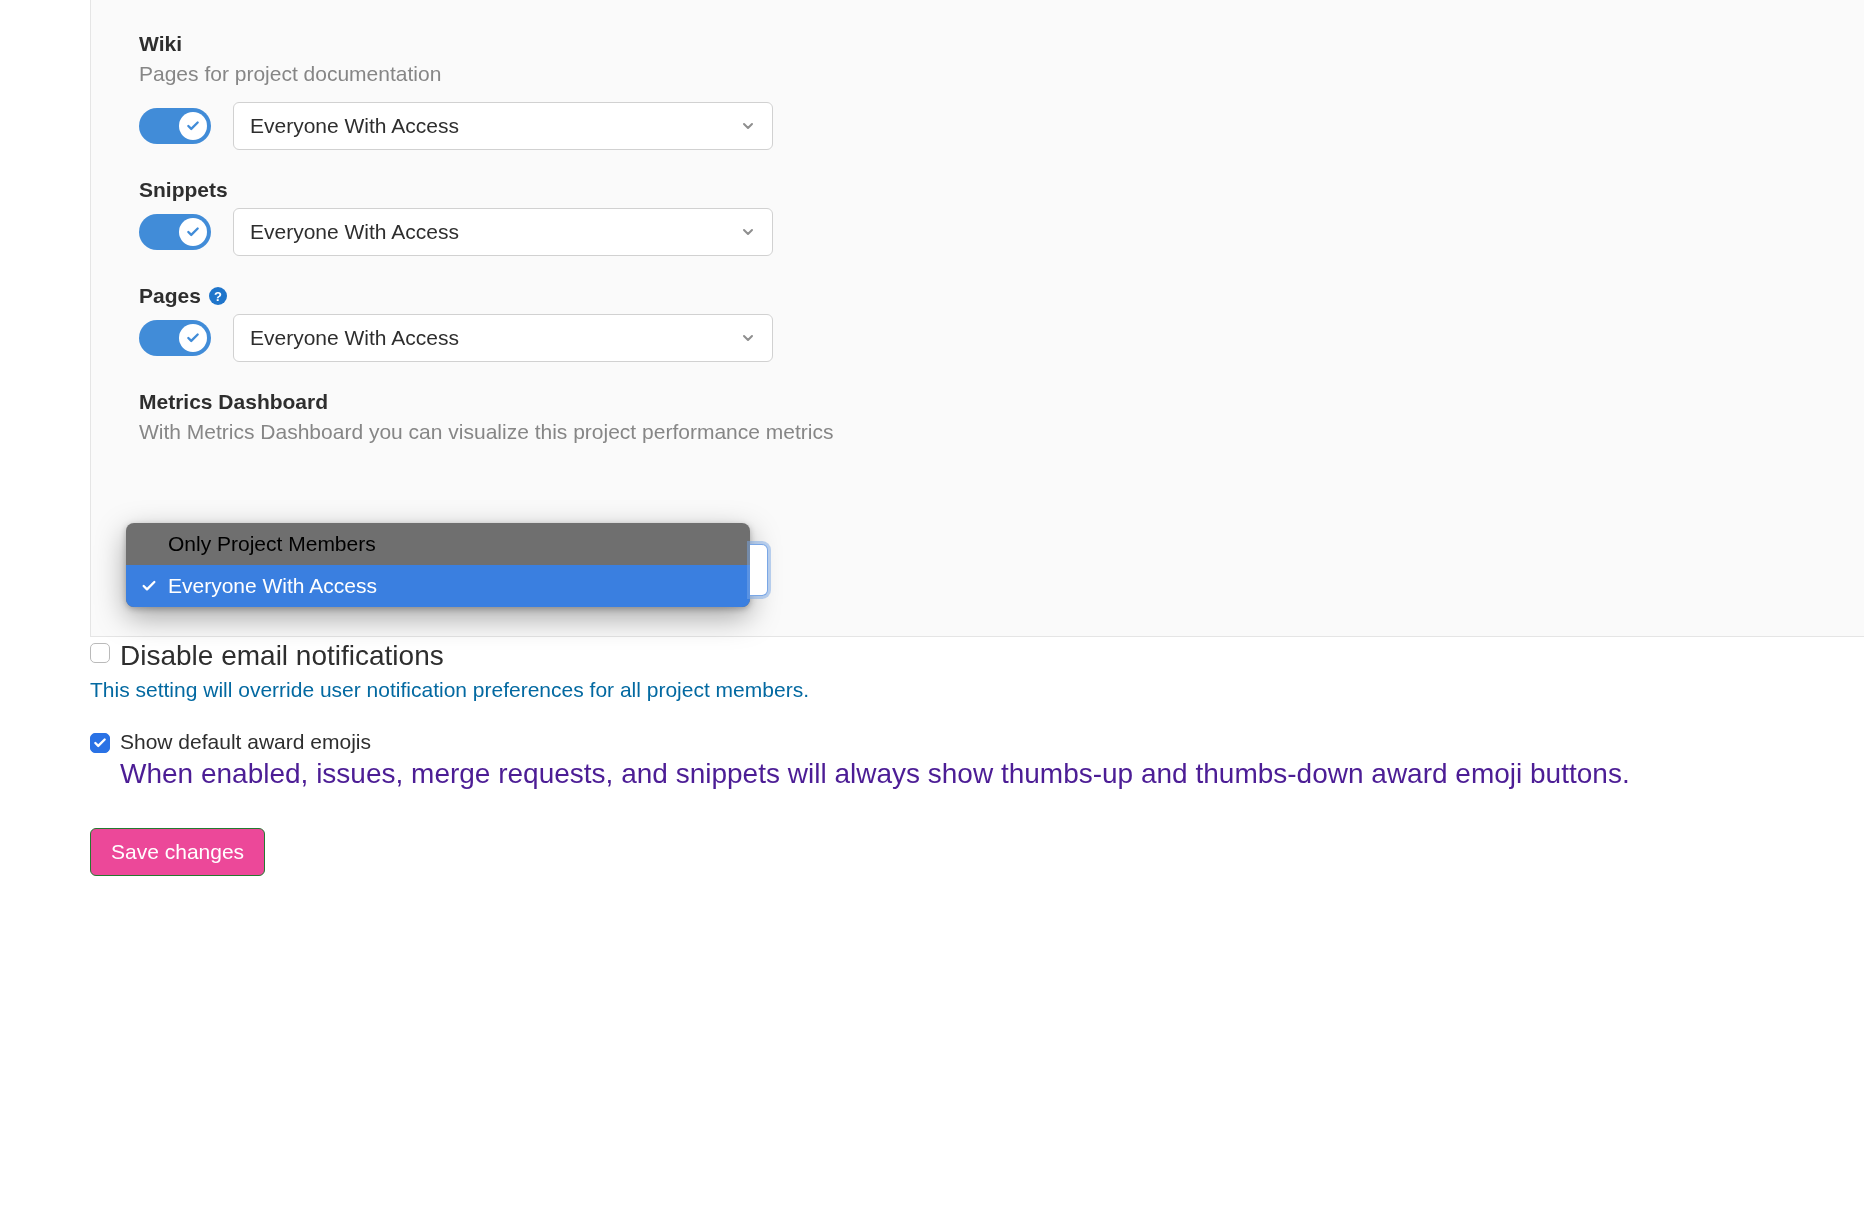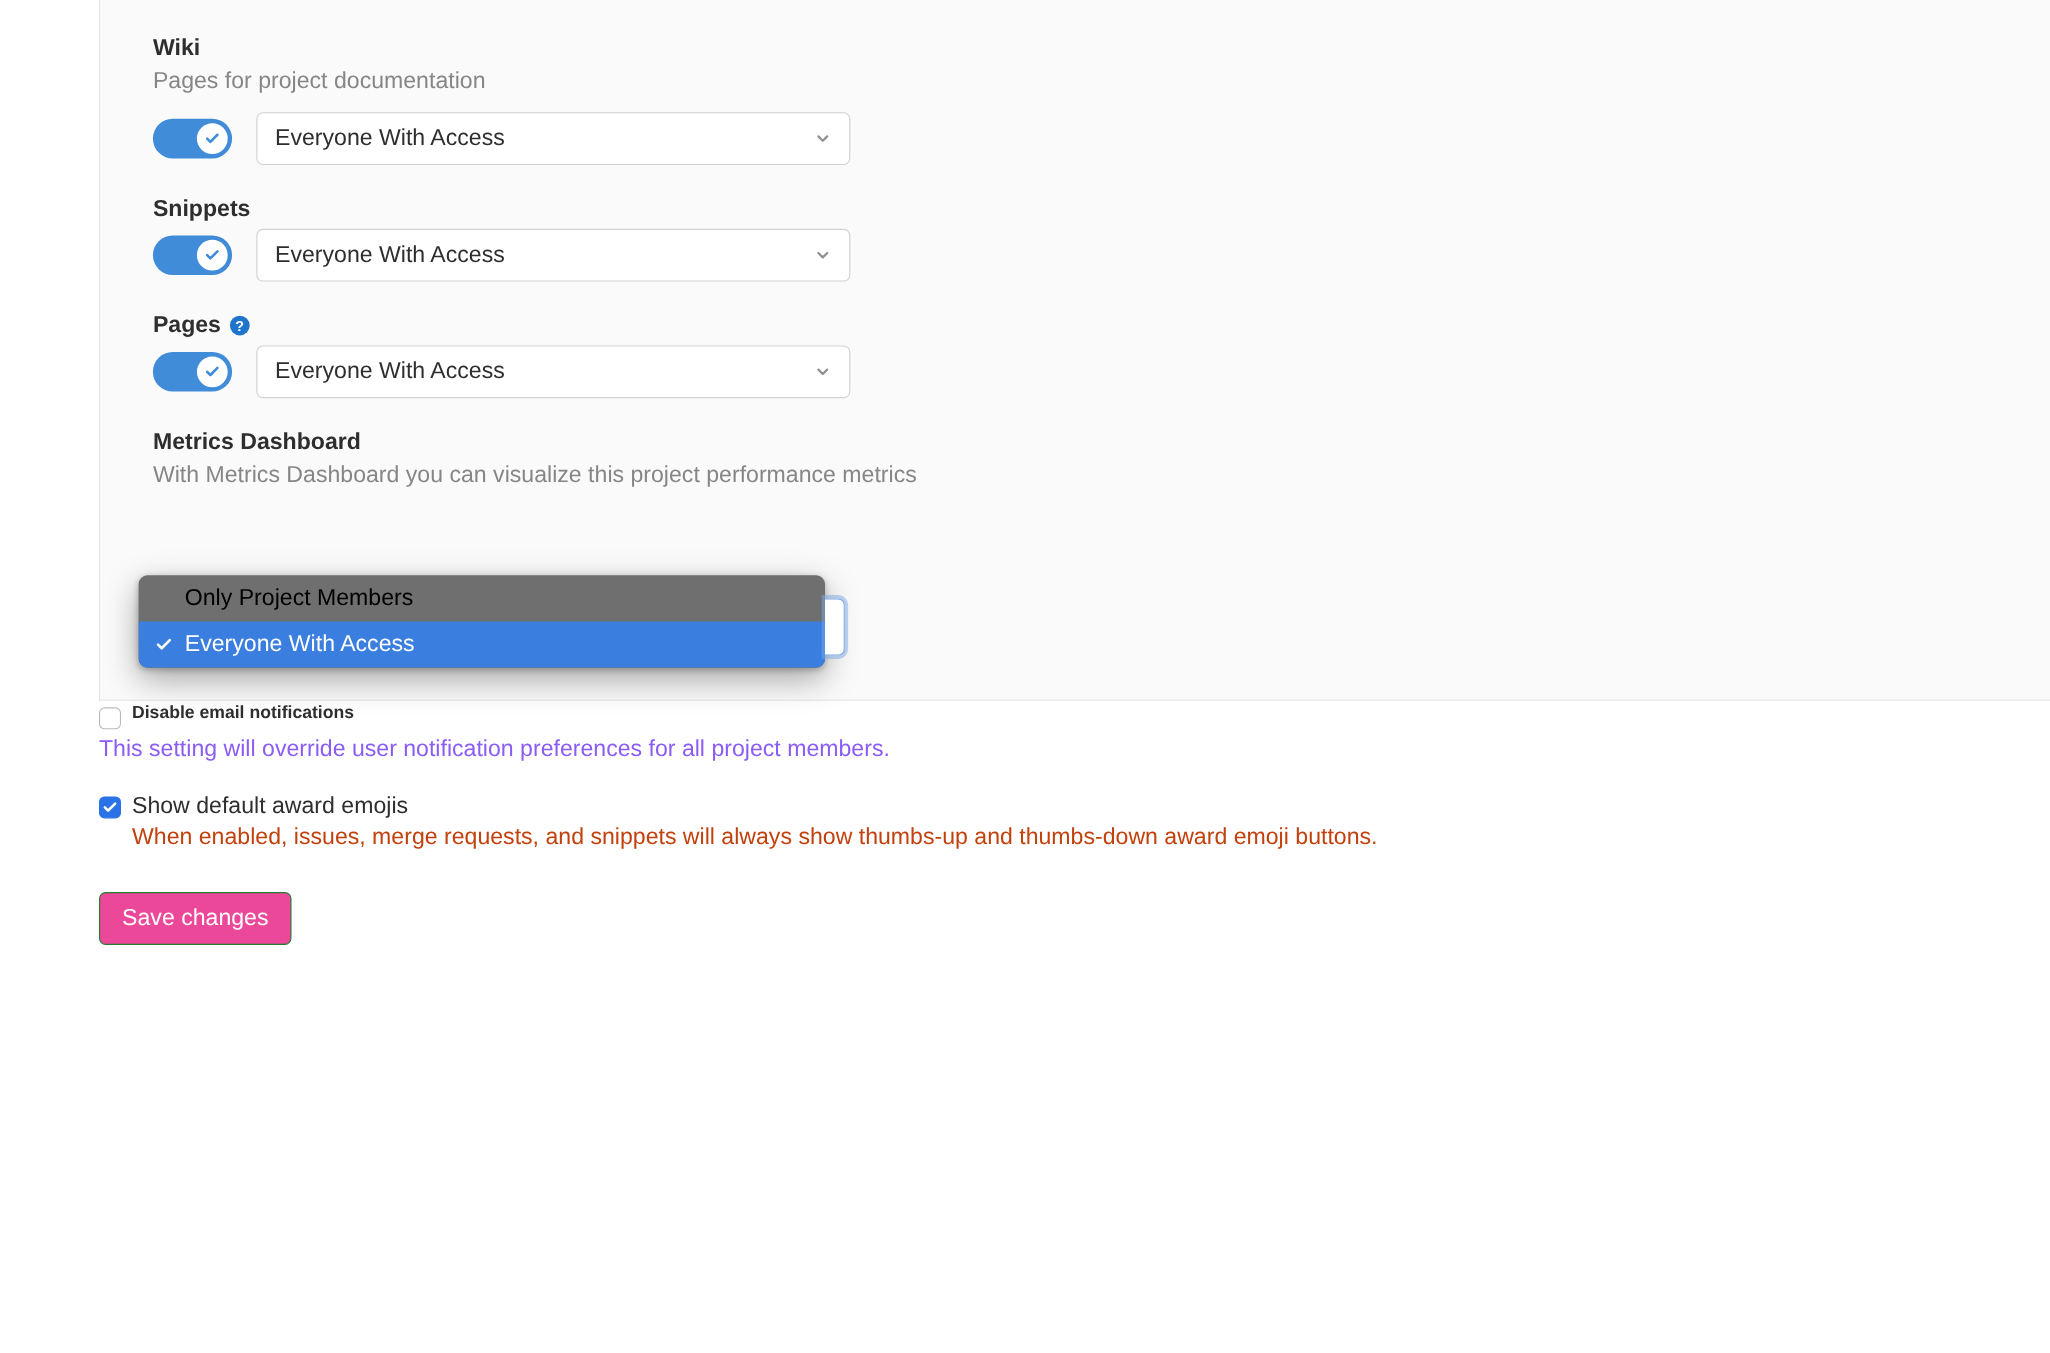--- a/index.html
+++ b/index.html
@@ -160,42 +160,42 @@
     align-items: center;
     justify-content: center;
   }
   .chk.checked {
     background: #2a72e5;
     border-color: #2a72e5;
   }
   .chk.checked svg { display: block; }
   .chk svg { display: none; }
   .chk-label {
-    font-weight: 700;
-    font-size: 16px;
+    font-weight: 400;
+    font-size: 28px;
   }
   .sub-desc {
-    color: #8b5cf6;
+    color: #0369a1;
     font-size: 21px;
     margin: 4px 0 28px 0;
   }
   .emoji-block {
     display: flex;
     align-items: flex-start;
     gap: 10px;
     margin-top: 26px;
   }
   .emoji-text .t1 {
     font-size: 21px;
     color: #2e2e2e;
     margin-bottom: 4px;
   }
   .emoji-text .t2 {
-    font-size: 21px;
-    color: #c2410c;
+    font-size: 28px;
+    color: #4c1d95;
   }
   .save-btn {
     display: inline-flex;
     align-items: center;
     justify-content: center;
     background: #ec4899;
     color: #ffffff;
     border: 1px solid #247a30;
     border-radius: 6px;
     height: 48px;

